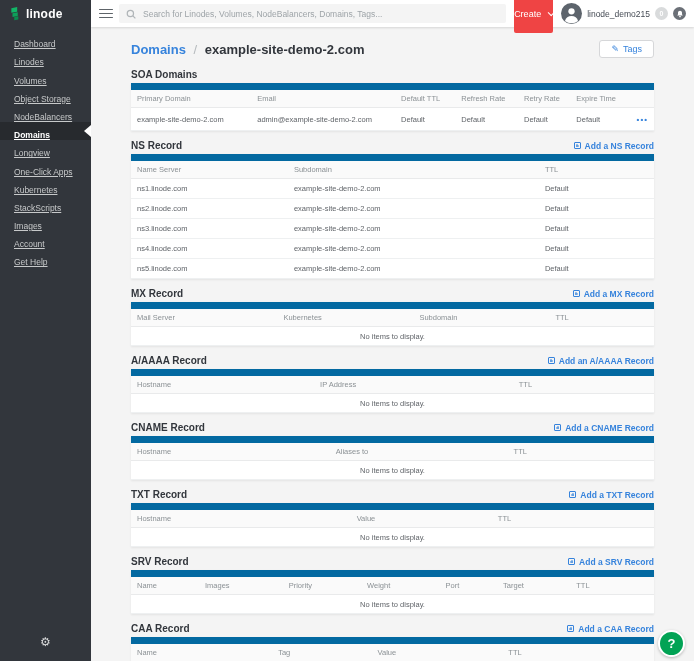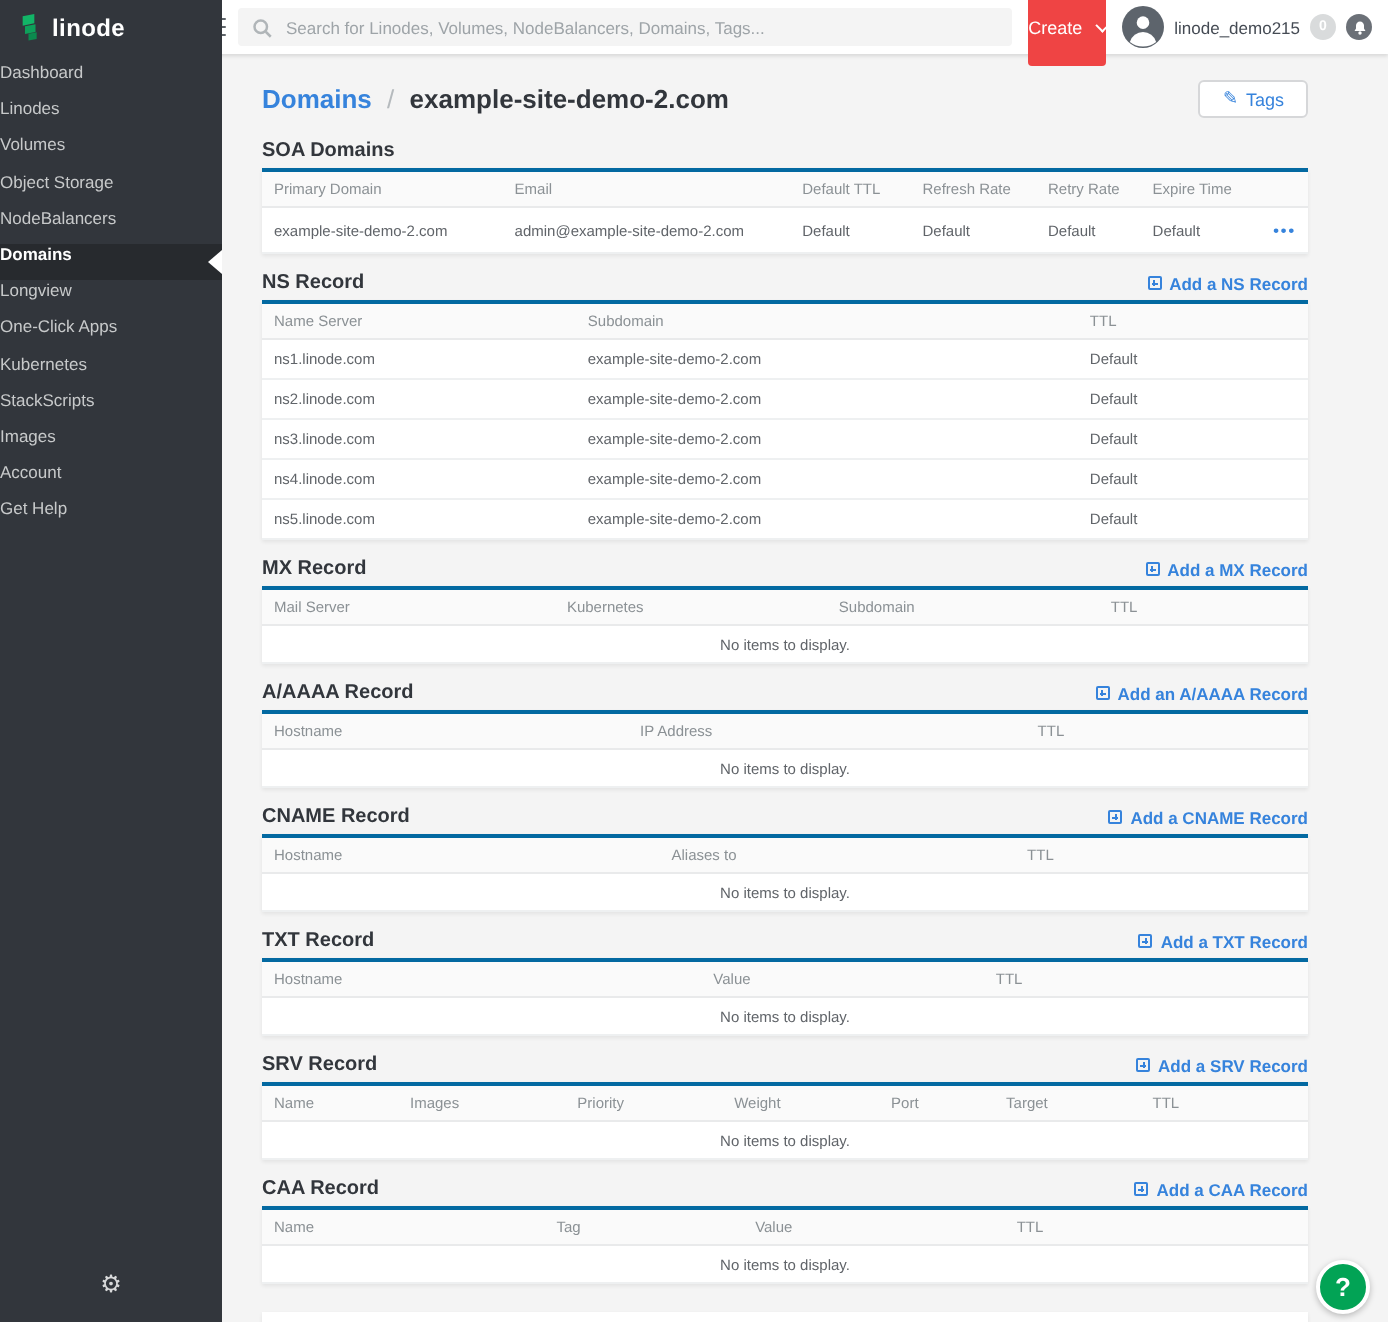--- a/index.html
+++ b/index.html
@@ -1,25 +1,25 @@
 <!DOCTYPE html>
 <html><head>
 <meta charset="utf-8">
 <style>
   html,body{margin:0;padding:0;width:694px;height:661px;overflow:hidden;
     font-family:"Liberation Sans","DejaVu Sans",sans-serif;background:#f4f4f4;}
   *{box-sizing:border-box;}
 
   
-  .sidebar{position:fixed;left:0;top:0;width:111px;height:661px;background:#32363c;z-index:5;}
+  .sidebar{position:fixed;left:0;top:0;width:91px;height:661px;background:#32363c;z-index:5;}
   .logo-row{height:27px;display:flex;align-items:center;padding-left:10px;gap:4px;}
   .logo-text{color:#fff;font-weight:bold;font-size:12px;letter-spacing:.2px;}
   .nav{padding-top:4px;}
-  .nav-item{position:relative;height:18.2px;display:flex;align-items:flex-start;
-    color:#c7c9ca;font-size:8.5px;cursor:pointer;}
+  .nav-item{position:relative;height:18.2px;display:flex;align-items:flex-end;
+    padding-left:14px;color:#c7c9ca;font-size:8.5px;cursor:pointer;text-decoration:underline;}
   .nav-item.active{background:rgba(0,0,0,.22);color:#fff;font-weight:bold;}
   .nav-item.active .arrow{position:absolute;right:0;top:50%;transform:translateY(-50%);
     width:0;height:0;border-top:6px solid transparent;border-bottom:6px solid transparent;
     border-right:7px solid #ffffff;}
   .gear{position:absolute;bottom:12px;width:100%;text-align:center;color:#d8d9da;
     font-size:12px;cursor:pointer;}
 
   
   .topbar{position:fixed;left:91px;right:0;top:0;height:27px;background:#fff;z-index:4;
     display:flex;align-items:center;padding:0 8px 0 6px;box-shadow:0 1px 2px rgba(0,0,0,.12);}
@@ -62,21 +62,21 @@
   .add-icon{position:relative;width:7px;height:7px;border:1px solid currentColor;
     border-radius:1px;display:inline-block;margin-right:4px;flex:none;}
   .add-icon::before{content:"";position:absolute;left:50%;top:1px;bottom:1px;width:1px;
     background:currentColor;transform:translateX(-50%);}
   .add-icon::after{content:"";position:absolute;top:50%;left:1px;right:1px;height:1px;
     background:currentColor;transform:translateY(-50%);}
 
   table{width:100%;border-collapse:collapse;background:#fff;box-shadow:0 1px 2px rgba(0,0,0,.07);}
   thead tr{background:#fafafa;}
   th{font-size:7.5px;font-weight:normal;color:#8b9195;text-align:left;padding:4px 6px;
-    border-top:2px solid #0369a1;border-bottom:1px solid #e9eaeb;}
+    border-top:7px solid #0369a1;border-bottom:1px solid #e9eaeb;}
   td{font-size:7.5px;color:#606469;padding:5px 6px;border-bottom:1px solid #eef0f1;}
   .soa td{padding:6.5px 6px;}
   td.empty{text-align:center;color:#606469;padding:4.5px;}
   .dots{color:#3683dc;font-size:8px;letter-spacing:1px;text-align:right;cursor:pointer;
     font-weight:bold;}
 
   .tags-card{margin-top:14px;background:#fff;box-shadow:0 1px 2px rgba(0,0,0,.07);
     padding:8px 8px 13px 8px;}
   .tags-card .title{font-size:9px;font-weight:bold;color:#32363c;}
   .help-fab{position:fixed;right:9px;bottom:4px;width:27px;height:27px;border-radius:50%;

